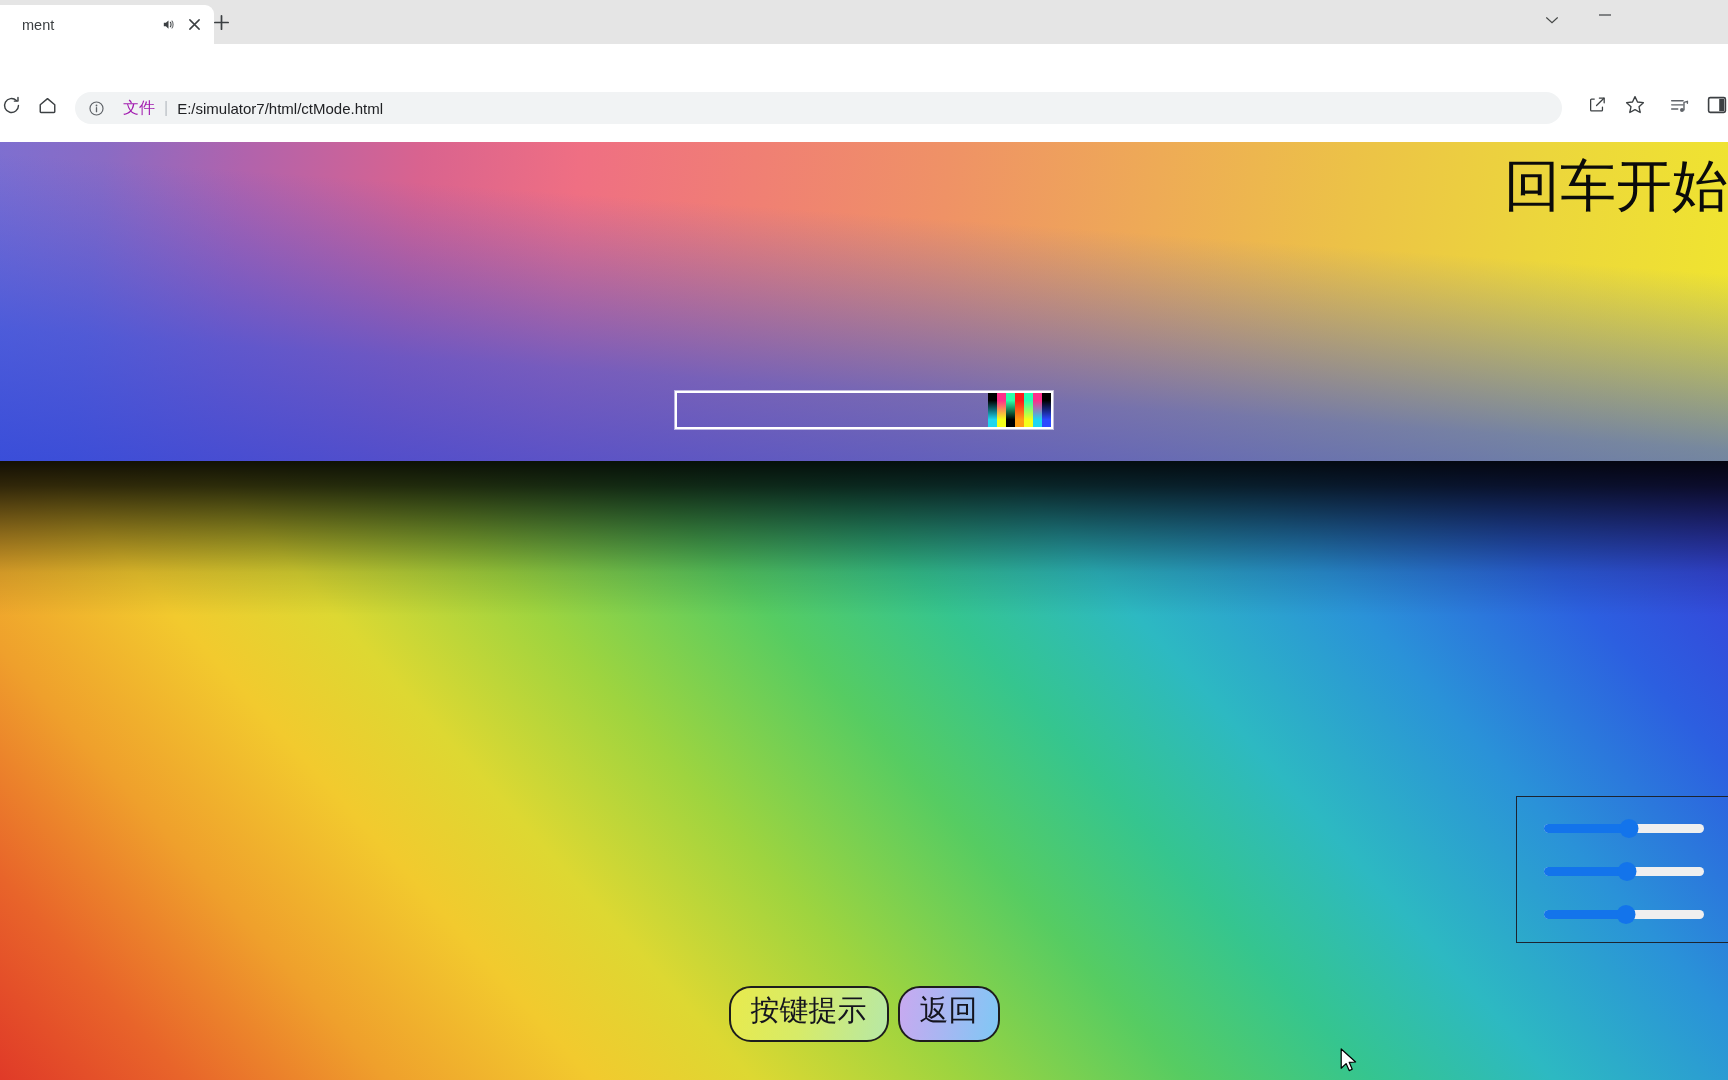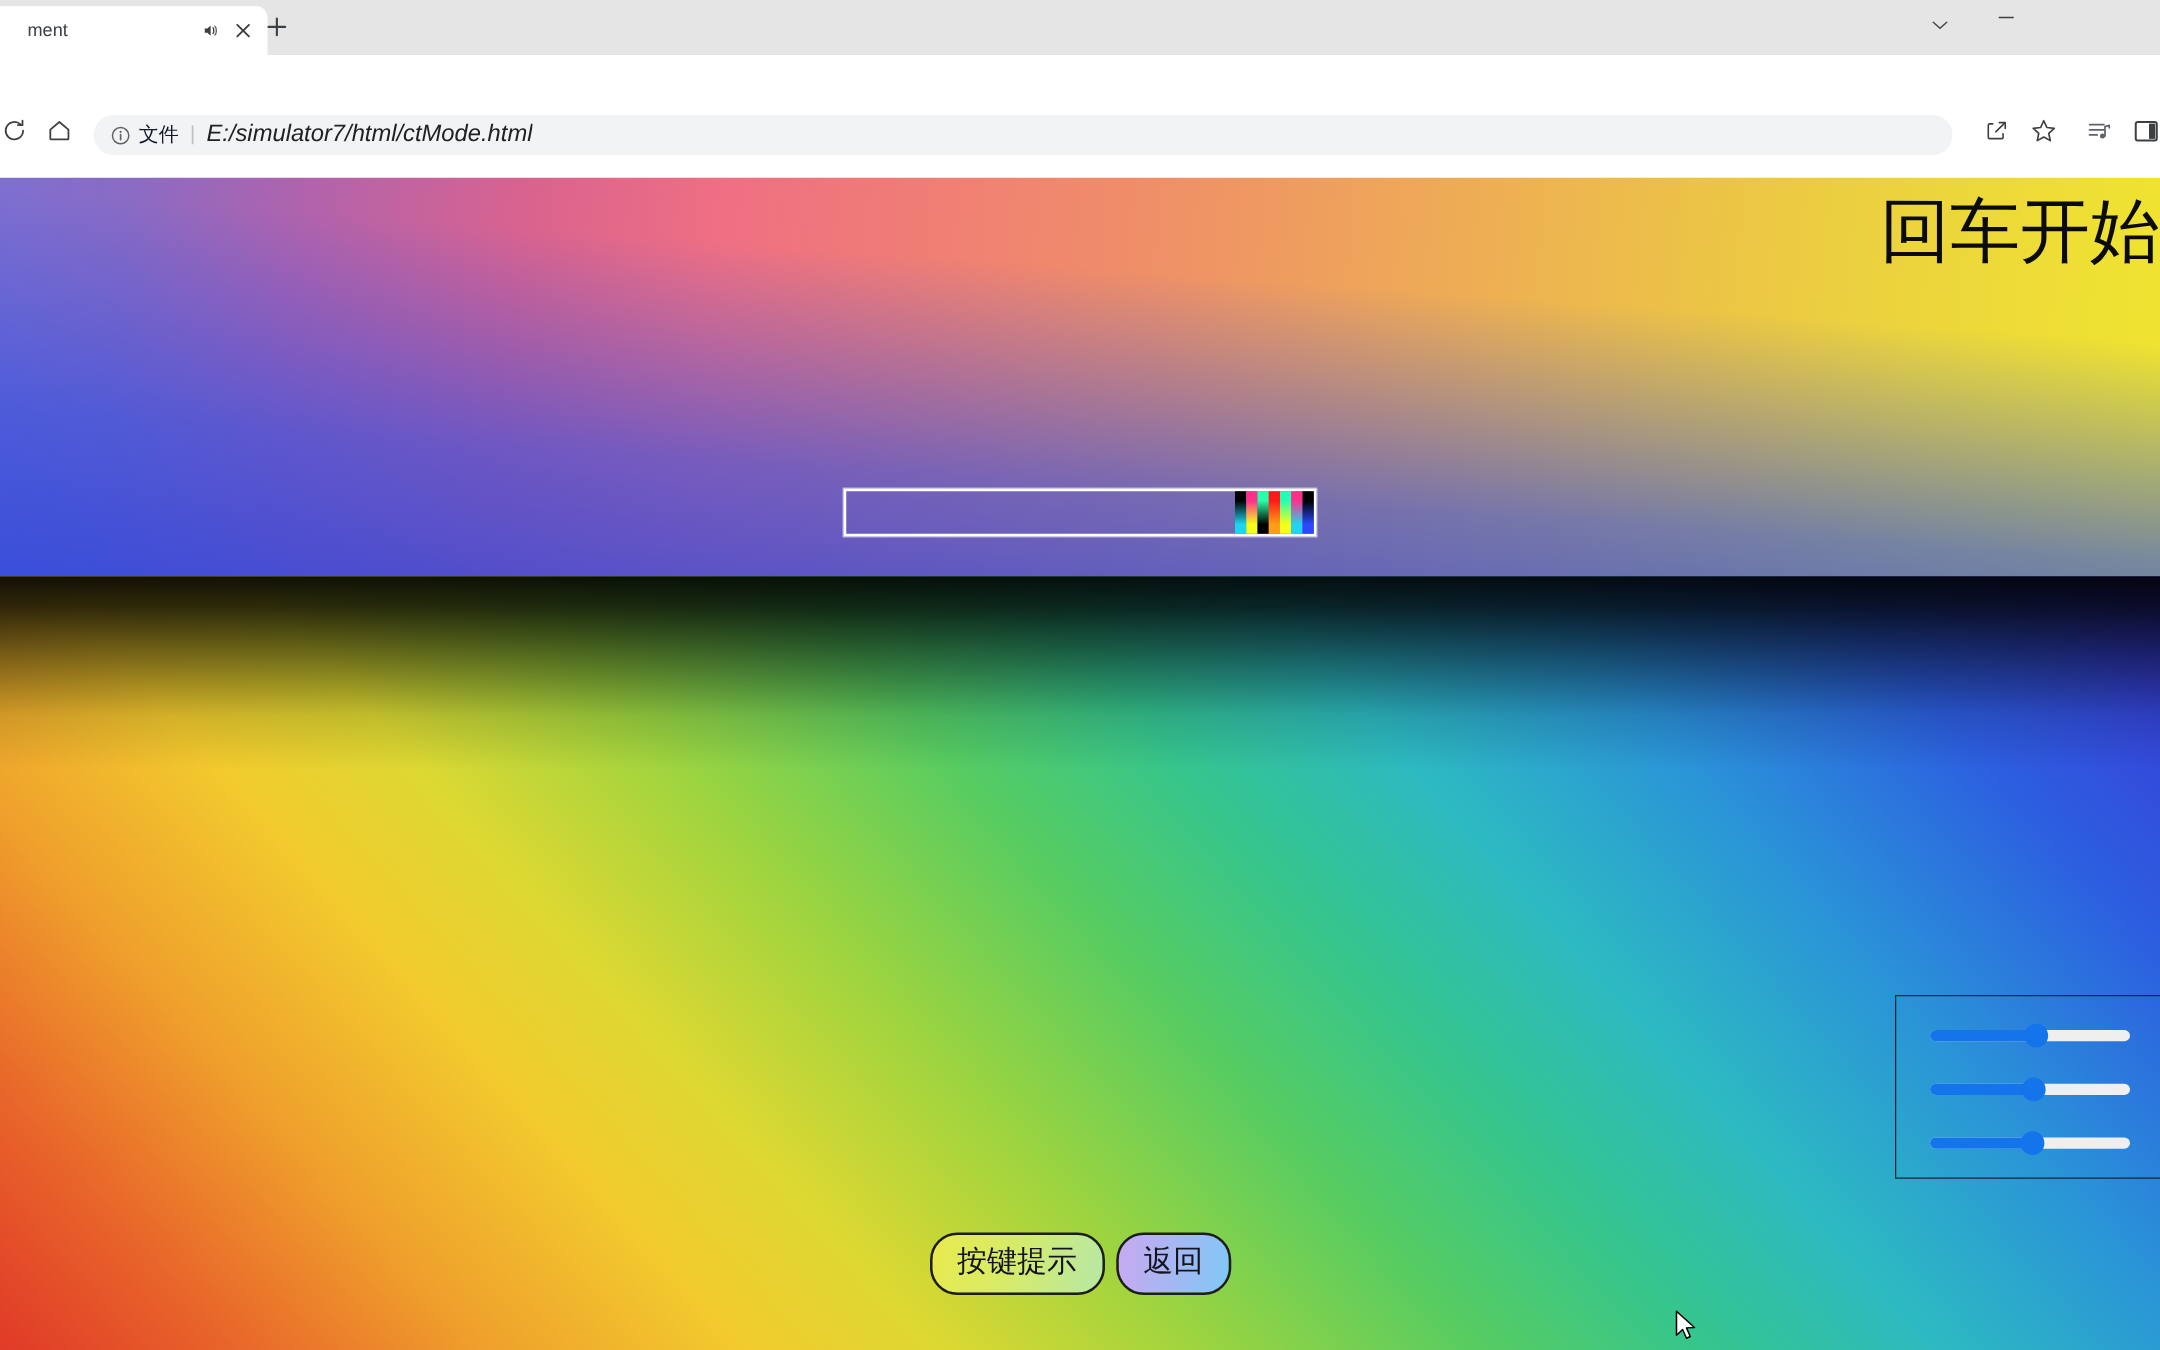--- a/index.html
+++ b/index.html
@@ -55,23 +55,23 @@
   }
   #reload-btn{left:-6px;}
   #home-btn{left:30px;}
 
   .omnibox{
     position:absolute;left:75px;top:48px;width:1487px;height:32px;
     background:#f1f3f4;border-radius:16px;
     display:flex;align-items:center;padding:0 10px;box-sizing:border-box;
   }
   .omnibox .info-ic{width:22px;height:22px;display:flex;align-items:center;justify-content:center;flex:none;margin-right:4px;}
-  .om-file{font-size:16px;color:#0f172a;flex:none;}
+  .om-file{font-size:16px;color:#a21caf;flex:none;margin-left:12px;}
   .om-sep{font-size:16px;color:#bdc1c6;margin:0 9px;flex:none;}
-  .om-url{font-size:19px;color:#202124;white-space:nowrap;overflow:hidden;font-style:italic;}
+  .om-url{font-size:15px;color:#202124;white-space:nowrap;overflow:hidden;}
 
   .tb-right{
     position:absolute;top:46px;width:34px;height:34px;
     display:flex;align-items:center;justify-content:center;
   }
   #share-btn{left:1580px;}
   #bookmark-btn{left:1618px;}
   #playlist-btn{left:1662px;}
   #sidepanel-btn{left:1700px;}
 
@@ -137,23 +137,23 @@
     position:absolute;top:0px;width:19px;height:19px;border-radius:50%;
     background:#1374eb;transform:translateX(-9.5px);
   }
 
   .btn-row{
     position:absolute;left:0;top:844px;width:1728px;
     display:flex;justify-content:center;align-items:center;gap:9px;z-index:6;
   }
   .gbtn{
     border:2px solid #1d1d1d;border-radius:22px;
-    padding:7px 20px 9px;font-size:24px;line-height:1.25;
+    padding:7px 20px 9px;font-size:29px;line-height:1.25;
     color:#14141e;cursor:pointer;
-    font-family:Liberation Sans, sans-serif;
+    font-family:Liberation Mono, monospace;
   }
   #btn-hint{background:linear-gradient(100deg,#e8ea4d 0%,#d7eb68 45%,#b7e8a6 100%);}
   #btn-judge{background:linear-gradient(100deg,#d6467c 0%,#cc3f6c 40%,#a8243e 100%);color:#1a1020;}
   #btn-back{background:linear-gradient(100deg,#c9a9f0 0%,#a9b6f2 45%,#7fc8f5 100%);}
 
   .cursor{position:absolute;left:1340px;top:906px;z-index:30;pointer-events:none;}
 </style>
 </head>
 <body>
 

